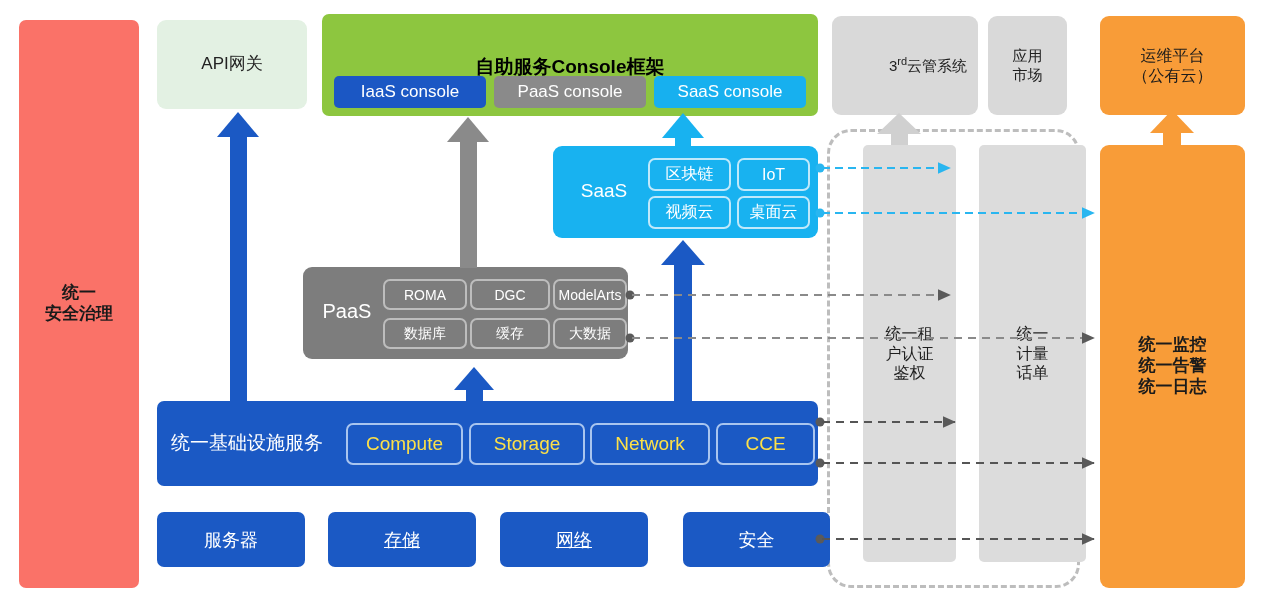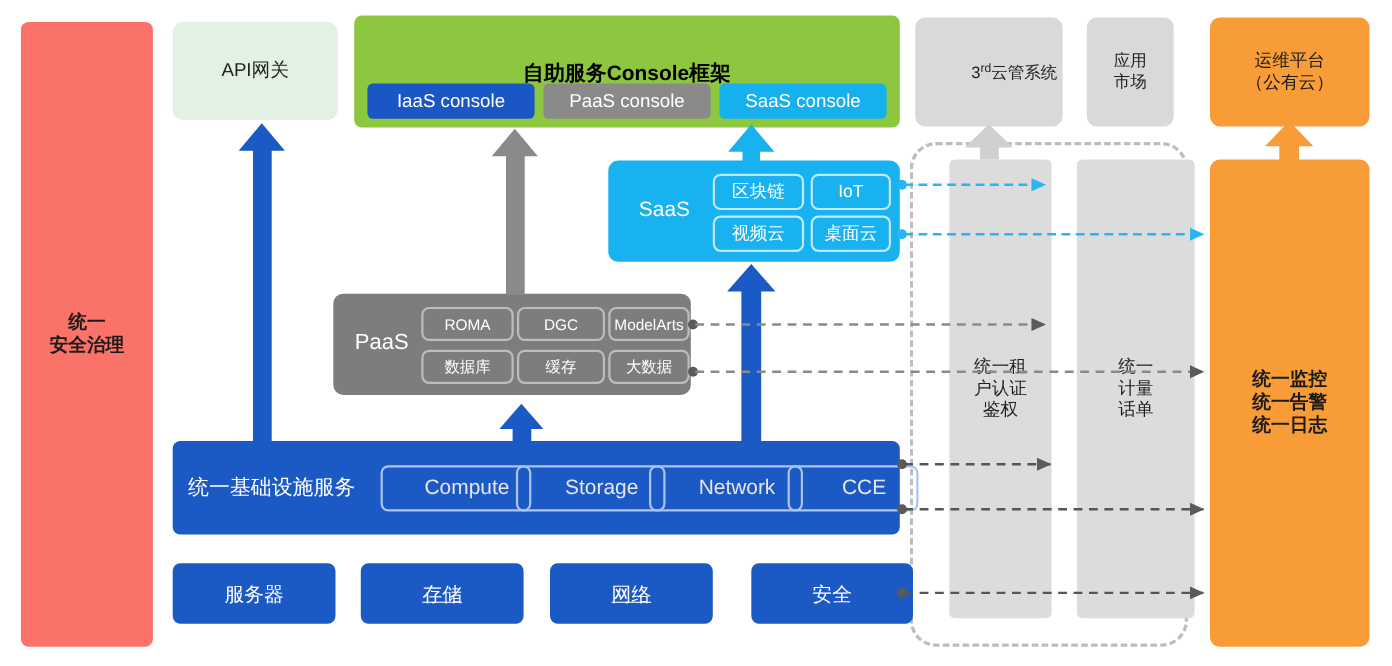--- a/index.html
+++ b/index.html
@@ -22,21 +22,21 @@
   .console-title{position:absolute;top:8px;left:0;width:100%;text-align:center;color:#000000;
     font-size:19px;font-weight:700;margin-top:32px;}
   .console-chip{position:absolute;top:62px;height:32px;border-radius:5px;color:#fff;font-size:17px;
     display:flex;align-items:center;justify-content:center;}
   .chip-iaas{left:12px;width:152px;background:#1b57c4;}
   .chip-paas{left:172px;width:152px;background:#8a8a8a;}
   .chip-saas{left:332px;width:152px;background:#17b0ef;}
 
   
   .g-card{background:#d9d9d9;border-radius:9px;color:#1e1e1e;font-size:15px;}
-  .third-cloud{left:832px;top:16px;width:134px;height:99px;padding-left:46px;}
+  .third-cloud{left:832px;top:16px;width:146px;height:99px;padding-left:46px;}
   .app-market{left:988px;top:16px;width:79px;height:99px;}
 
   
   .ops-top{left:1100px;top:16px;width:145px;height:99px;background:#f89c38;border-radius:9px;
     color:#1b1b1b;font-size:16px;}
   .ops-col{left:1100px;top:145px;width:145px;height:443px;background:#f89c38;border-radius:9px;
     color:#1b1b1b;font-size:17px;font-weight:600;}
 
   
   .saas{left:553px;top:146px;width:265px;height:92px;background:#18b2f0;border-radius:9px;display:block;}
@@ -57,21 +57,21 @@
   .pc2{left:167px;top:12px;width:76px;}
   .pc3{left:250px;top:12px;width:70px;}
   .pc4{left:80px;top:51px;width:80px;}
   .pc5{left:167px;top:51px;width:76px;}
   .pc6{left:250px;top:51px;width:70px;}
 
   
   .infra{left:157px;top:401px;width:661px;height:85px;background:#1b59c4;border-radius:7px;display:block;}
   .infra-title{position:absolute;left:14px;top:29px;color:#fff;font-size:19px;}
   .infra-chip{position:absolute;top:22px;height:38px;border:2px solid #a9c5ef;border-radius:7px;
-    color:#e5e5e5;font-size:19px;display:flex;align-items:center;justify-content:center;padding-left:20px;}
+    color:#fde047;font-size:19px;display:flex;align-items:center;justify-content:center;}
   .ic1{left:189px;width:113px;}
   .ic2{left:312px;width:112px;}
   .ic3{left:433px;width:116px;}
   .ic4{left:559px;width:95px;}
 
   
   .bot{top:512px;height:55px;background:#1b59c4;border-radius:7px;color:#fff;font-size:18px;}
   .b1{left:157px;width:148px;}
   .b2{left:328px;width:148px;text-decoration:underline;}
   .b3{left:500px;width:148px;text-decoration:underline;}

